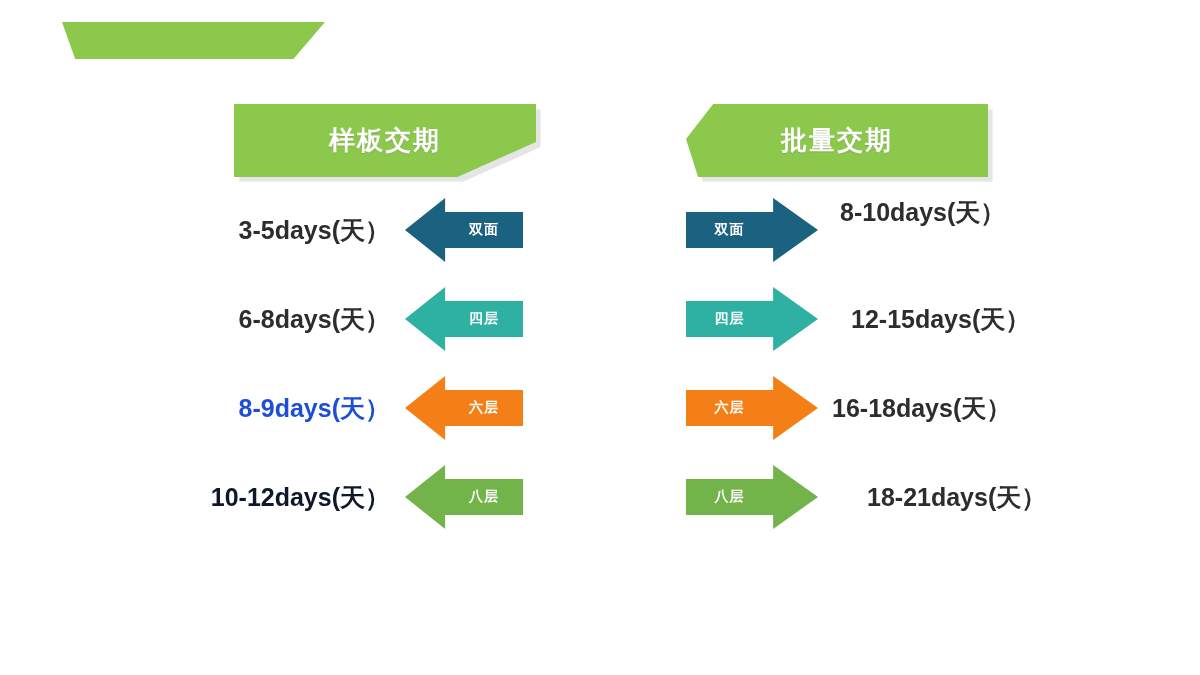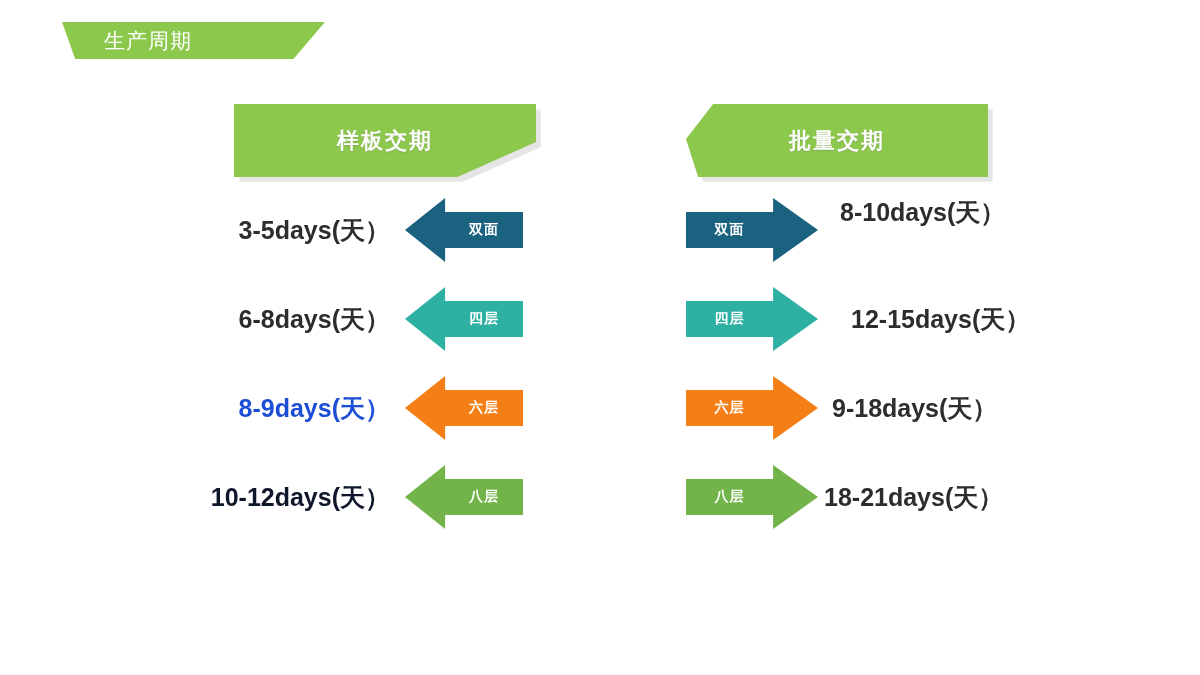--- a/index.html
+++ b/index.html
@@ -85,21 +85,21 @@
   .col-header .label {
     position: absolute;
     left: 0;
     top: 0;
     width: 302px;
     height: 73px;
     display: flex;
     align-items: center;
     justify-content: center;
     color: #ffffff;
-    font-size: 22px;
+    font-size: 26px;
     font-weight: bold;
     letter-spacing: 2px;
     text-shadow: 0 1px 1px rgba(120,120,120,.35);
   }
 
   
   .arrow {
     position: absolute;
     height: 64px;
   }
@@ -149,21 +149,20 @@
     white-space: nowrap;
   }
   .days.align-right { text-align: right; }
   .days.align-left  { text-align: left; }
 </style>
 </head>
 <body style="background: rgb(255, 255, 255);">
 
 <div class="title-banner">
   <div class="shape" style="background: rgb(140, 200, 75);"></div>
-  <div class="label">生产周期</div>
 </div>
 
 <div class="col-header left" style="left:234px; top:104px;">
   <div class="shadow"></div>
   <div class="shape" style="background: rgb(140, 200, 75);"></div>
   <div class="label">样板交期</div>
 </div>
 
 <div class="col-header right" style="left:686px; top:104px;">
   <div class="shadow"></div>
@@ -204,19 +203,19 @@
 <div class="arrow right-dir" style="left:686px; top:287px; width:132px;">
   <div class="shape" style="background: rgb(46, 176, 163);"></div>
   <div class="label">四层</div>
 </div>
 <div class="days align-left" style="left: 832px; top: 287px; width: 310px; color: rgb(45, 45, 45); margin-left: 19px;">12-15days(天）</div>
 
 <div class="arrow right-dir" style="left:686px; top:376px; width:132px;">
   <div class="shape" style="background: rgb(245, 127, 23);"></div>
   <div class="label">六层</div>
 </div>
-<div class="days align-left" style="left: 832px; top: 376px; width: 310px; color: rgb(45, 45, 45);">9-18days(天）</div>
+<div class="days align-left" style="left: 832px; top: 376px; width: 310px; color: rgb(45, 45, 45);">16-18days(天）</div>
 
 <div class="arrow right-dir" style="left:686px; top:465px; width:132px;">
   <div class="shape" style="background: rgb(114, 180, 74);"></div>
   <div class="label">八层</div>
 </div>
-<div class="days align-left" style="left: 824px; top: 465px; width: 310px; color: rgb(45, 45, 45);">18-21days(天）</div>
+<div class="days align-left" style="left: 867px; top: 465px; width: 310px; color: rgb(45, 45, 45);">18-21days(天）</div>
 
 </body></html>

